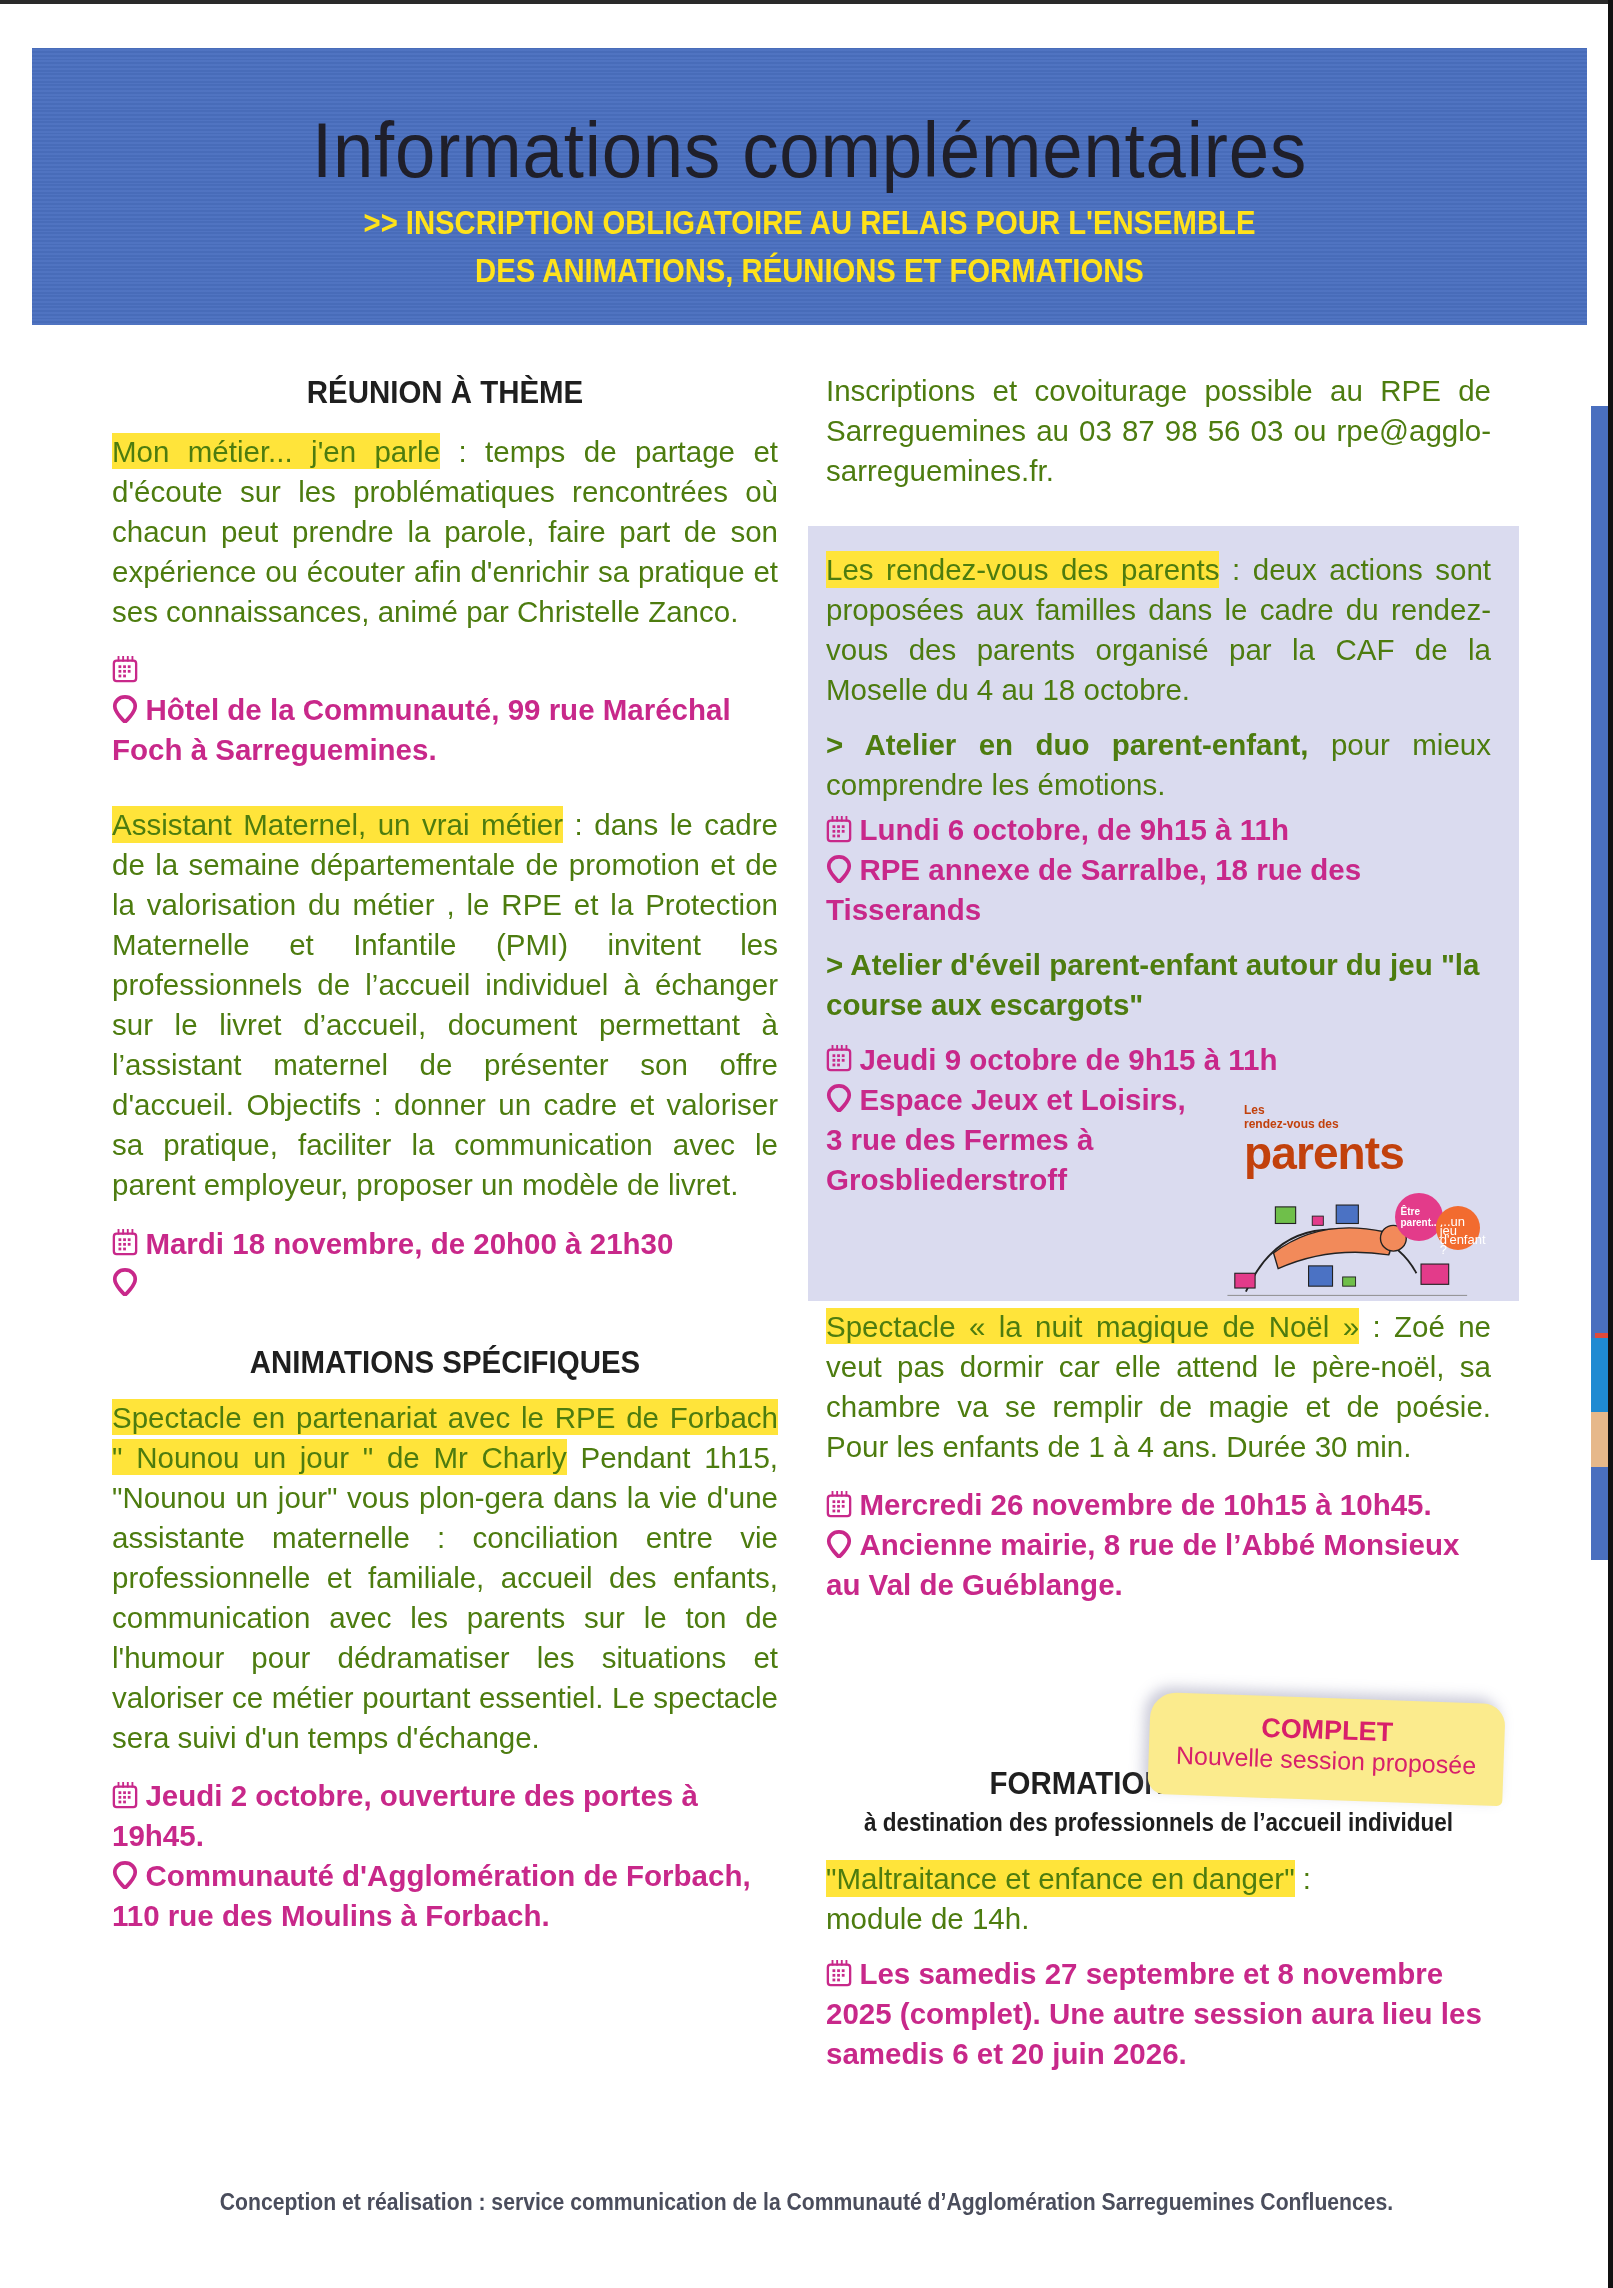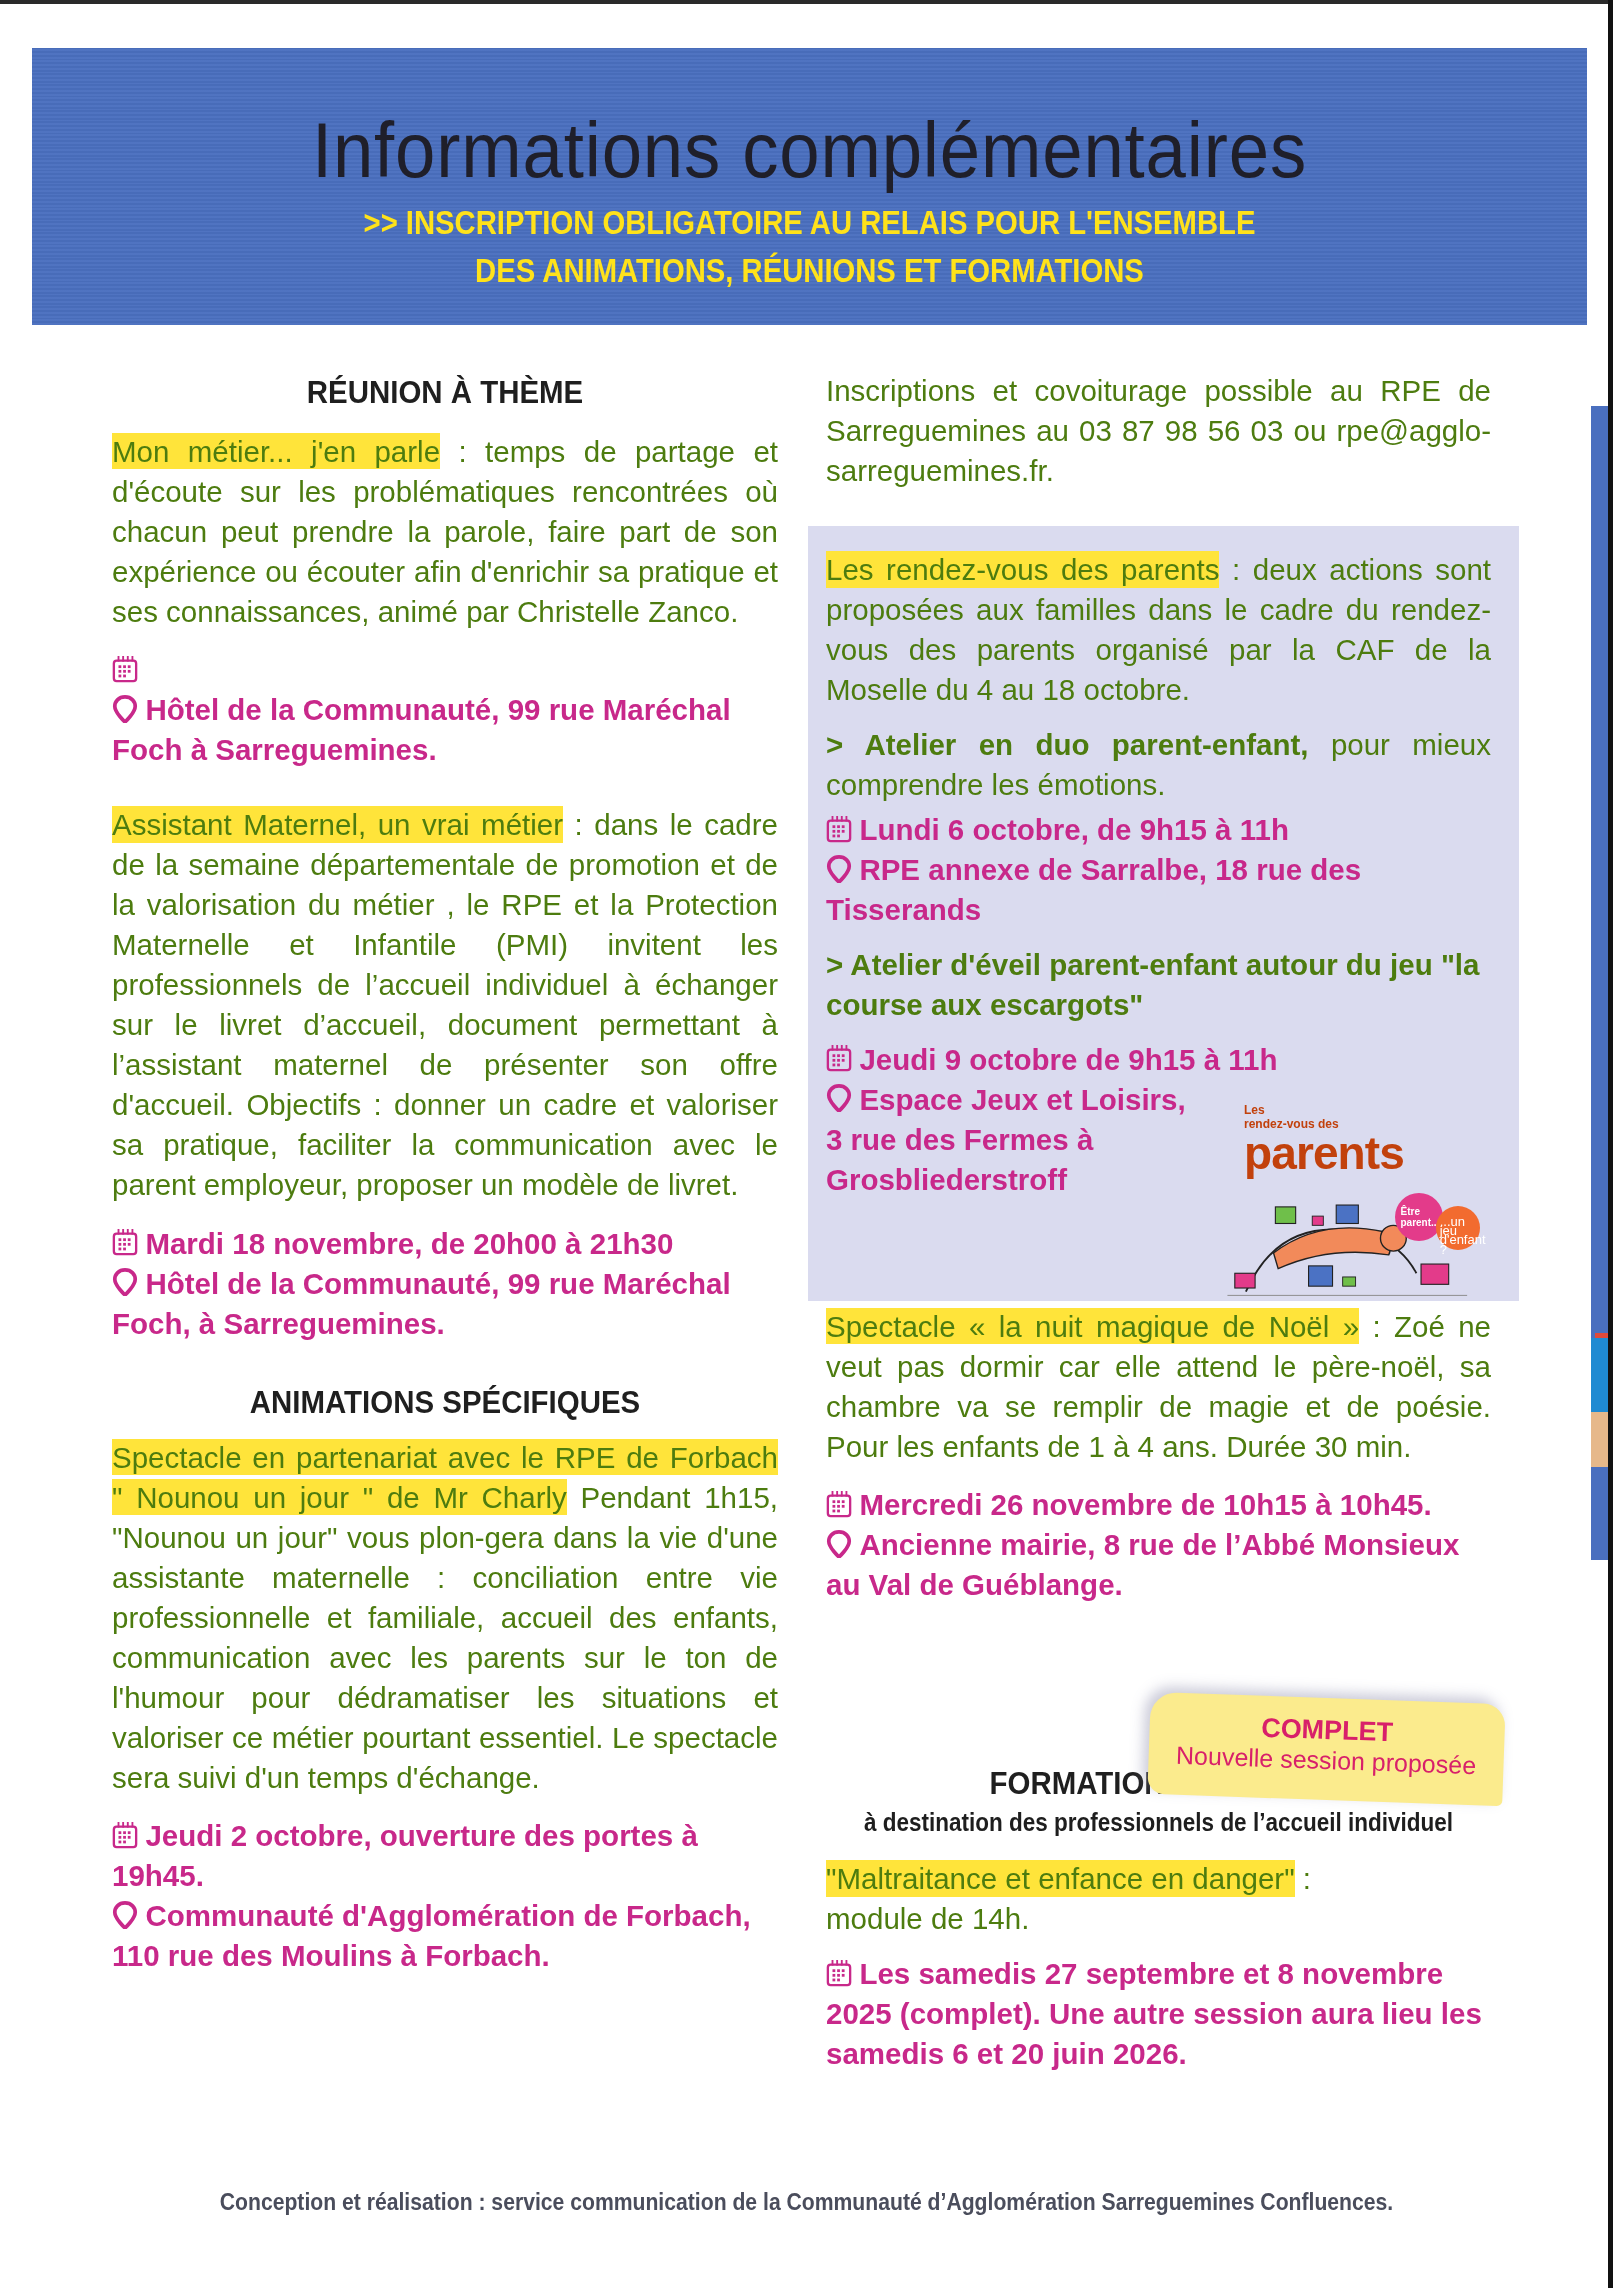--- a/index.html
+++ b/index.html
@@ -162,21 +162,21 @@
                 <rect x="12" y="16" width="3" height="3"></rect>
                 <rect x="17" y="16" width="3" height="3"></rect>
                 <rect x="7" y="21" width="3" height="3"></rect>
                 <rect x="12" y="21" width="3" height="3"></rect>
               </g>
             </svg></span><span>Mardi 18 novembre, de 20h00 à 21h30</span>
       </span>
       <span class="info-line">
         <span class="icon"><svg viewBox="0 0 28 30">
               <path d="M14 2 C7 2 3 7 3 12 C3 19 14 29 14 29 C14 29 25 19 25 12 C25 7 21 2 14 2 Z" fill="none" stroke="#c8288a" stroke-width="4"></path>
-            </svg></span><span>Hôtel de la Communauté, 99 rue Maréchal Foch, à Sarreguemines.</span>
+            </svg></span>
       </span>
     </div>
   </div>
 
   <div class="section-title" style="margin-top:35px;">ANIMATIONS SPÉCIFIQUES</div>
 
   <div style="margin-top:13px;">
     <p class="para">
       <span class="hl">Spectacle en partenariat avec le RPE de Forbach " Nounou un jour " de Mr Charly</span>
       <span>Pendant 1h15, "Nounou un jour" vous plon-gera dans la vie d'une assistante maternelle : conciliation entre vie professionnelle et familiale, accueil des enfants, communication avec les parents sur le ton de l'humour pour dédramatiser les situations et valoriser ce métier pourtant essentiel. Le spectacle sera suivi d'un temps d'échange.</span>

